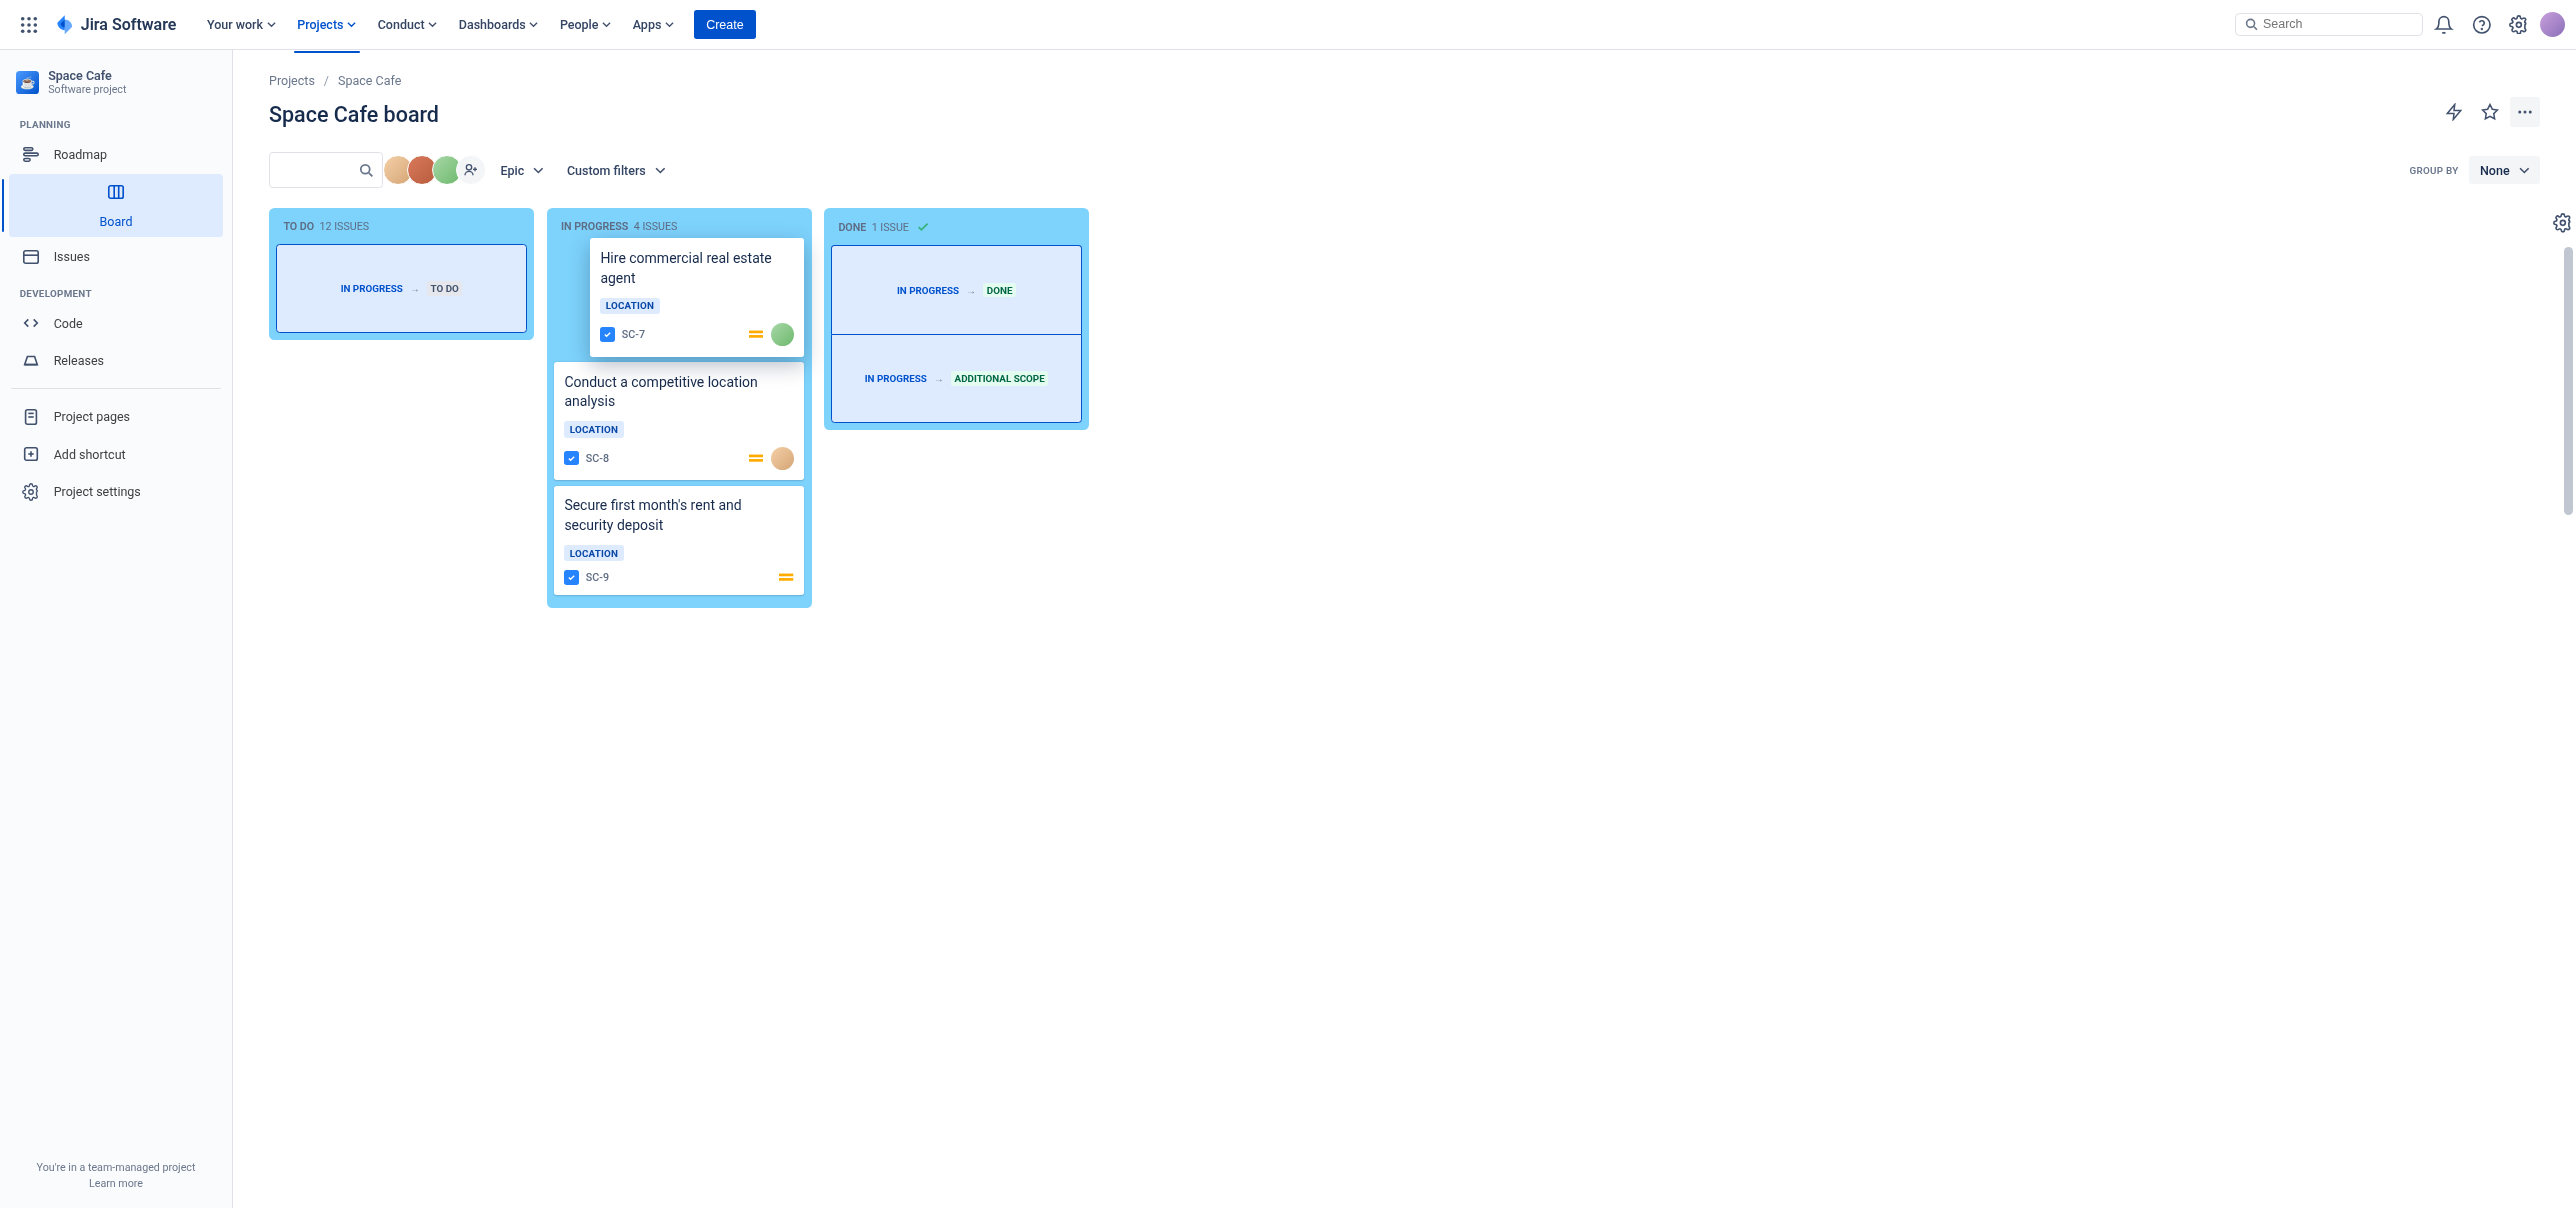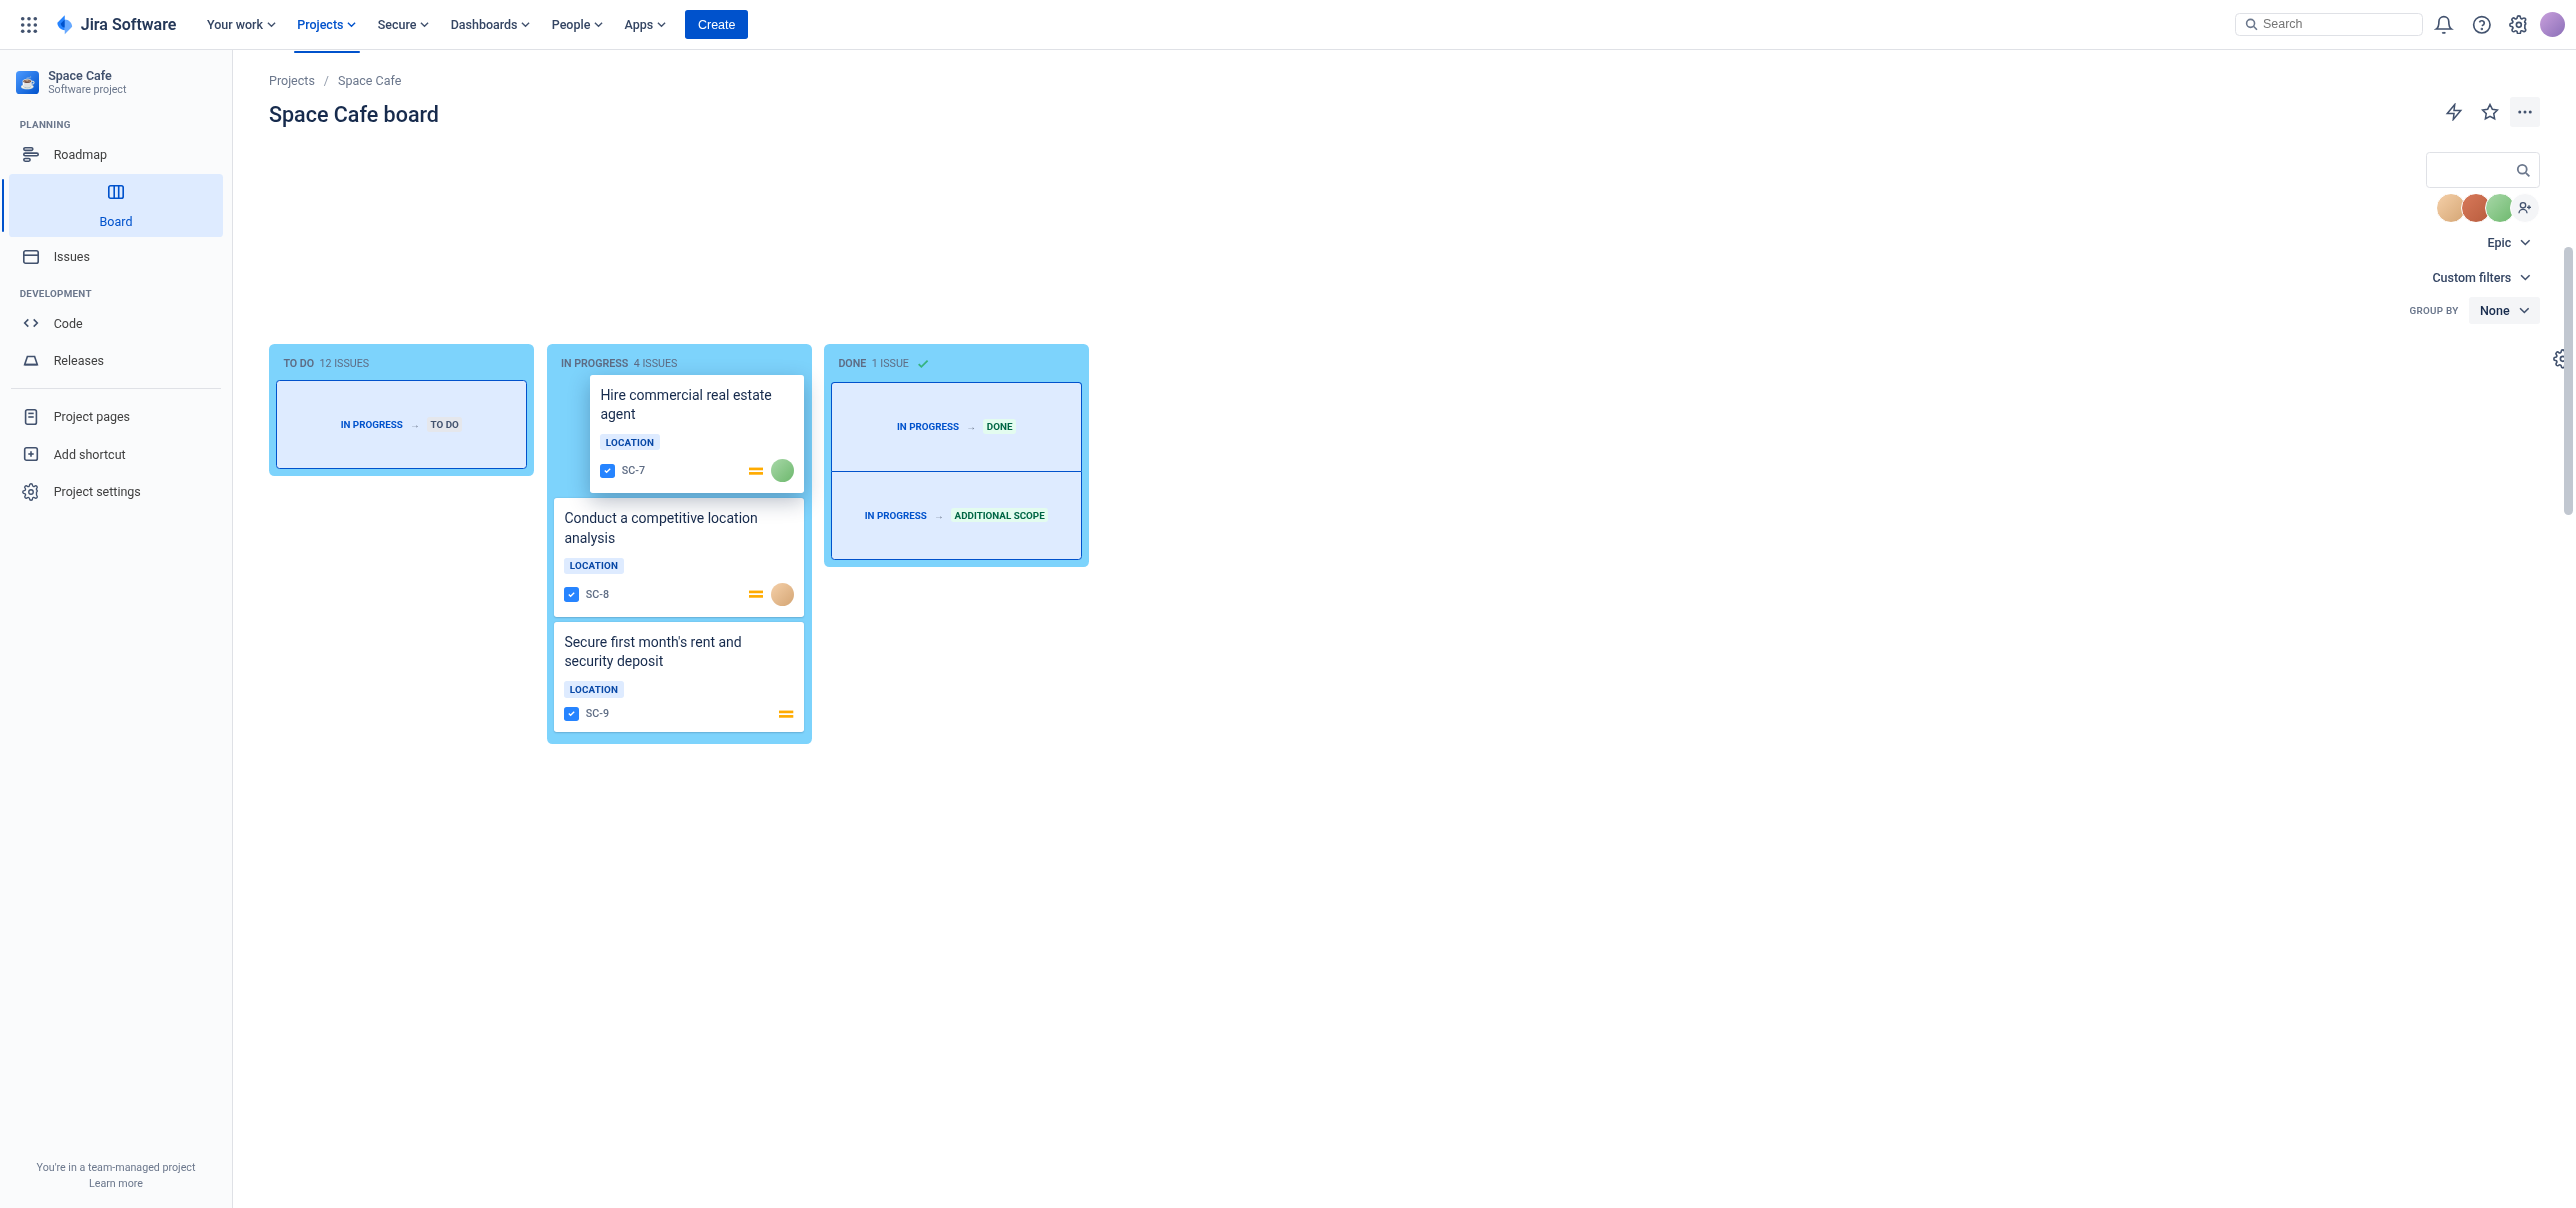--- a/index.html
+++ b/index.html
@@ -45,21 +45,21 @@
 .main { flex: 1; padding: 23px 36px; overflow: auto; position: relative; }
 .breadcrumb { display: flex; align-items: center; gap: 9px; font-size: 12.5px; color: #6B778C; }
 .breadcrumb span { cursor: pointer; }
 .breadcrumb .sep { color: #97a0af; }
 .page-title-row { display: flex; align-items: flex-end; margin-top: 9px; }
 .page-title { font-size: 21.5px; font-weight: 500; color: #172B4D; }
 .page-actions { margin-left: auto; display: flex; gap: 5.4px; }
 .page-action-btn { width: 30px; height: 30px; display: flex; align-items: center; justify-content: center; border-radius: 2.7px; cursor: pointer; color: #42526E; }
 
 
-.filter-row { display: flex; align-items: flex-end; margin-top: 25px; gap: 5px; flex-direction: column; }
+.filter-row { display: flex; align-items: center; margin-top: 25px; gap: 5px; }
 .filter-search { width: 114px; height: 36px; border: 1.8px solid #dfe1e6; border-radius: 3.6px; display: flex; align-items: center; justify-content: flex-end; padding: 0 9px; }
 .avatar-stack { display: flex; align-items: center; }
 .avatar-stack .av { width: 30px; height: 30px; border-radius: 50%; border: 1.8px solid #fff; margin-left: -5.4px; cursor: pointer; }
 .av1 { background: linear-gradient(135deg,#f5d0a9,#d4a574); }
 .av2 { background: linear-gradient(135deg,#d8795a,#b85c3e); }
 .av3 { background: linear-gradient(135deg,#a8d8a8,#6db86d); }
 .av-add { background: #f4f5f7; display: flex; align-items: center; justify-content: center; color: #42526E; }
 .filter-dd { display: flex; align-items: center; gap: 9px; padding: 7.2px 9px; font-size: 12.5px; font-weight: 500; color: #344563; cursor: pointer; border-radius: 2.7px; }
 .group-by { margin-left: auto; display: flex; align-items: center; gap: 10.7px; }
 .group-by-label { font-size: 9.8px; font-weight: 600; color: #6B778C; letter-spacing: 0.3px; }
@@ -133,21 +133,21 @@
           <path d="M1 3l4 4 4-4" stroke="#42526E" stroke-width="1.5" fill="none"></path>
         </svg>
       </div>
     <div class="nav-item active">
         <span>Projects</span>
         <svg class="chevron-down" viewBox="0 0 10 10">
           <path d="M1 3l4 4 4-4" stroke="#0052CC" stroke-width="1.5" fill="none"></path>
         </svg>
       </div>
     <div class="nav-item">
-        <span>Secure</span>
+        <span>Conduct</span>
         <svg class="chevron-down" viewBox="0 0 10 10">
           <path d="M1 3l4 4 4-4" stroke="#42526E" stroke-width="1.5" fill="none"></path>
         </svg>
       </div>
     <div class="nav-item">
         <span>Dashboards</span>
         <svg class="chevron-down" viewBox="0 0 10 10">
           <path d="M1 3l4 4 4-4" stroke="#42526E" stroke-width="1.5" fill="none"></path>
         </svg>
       </div>

